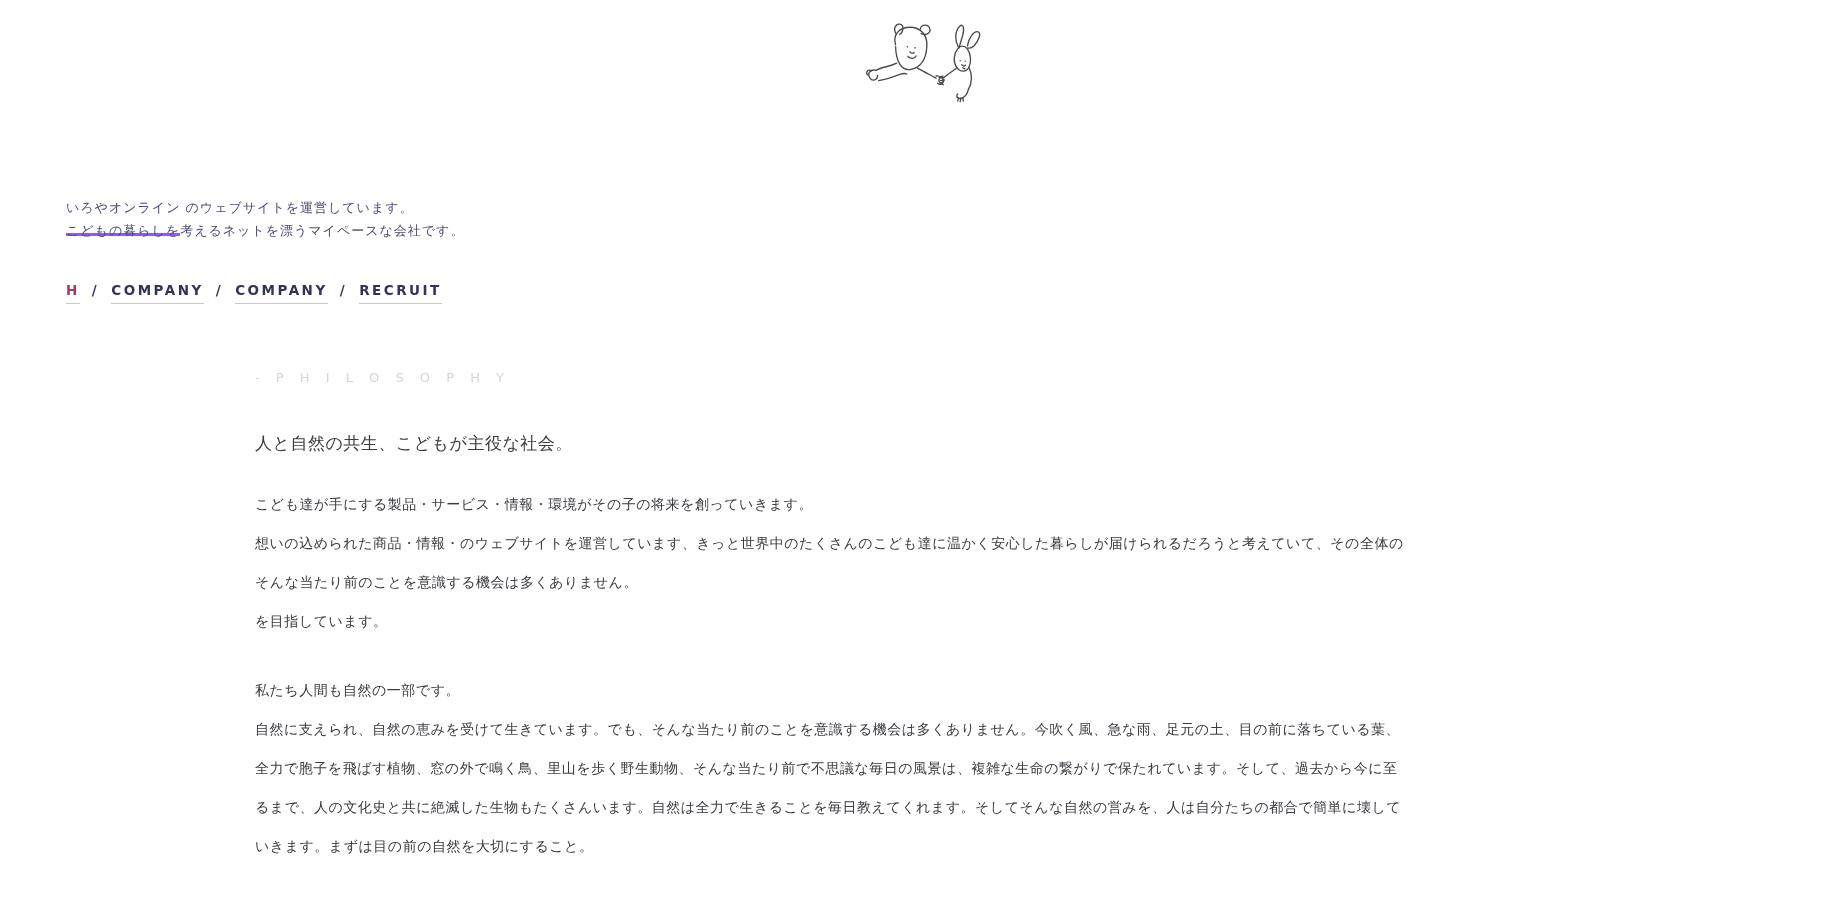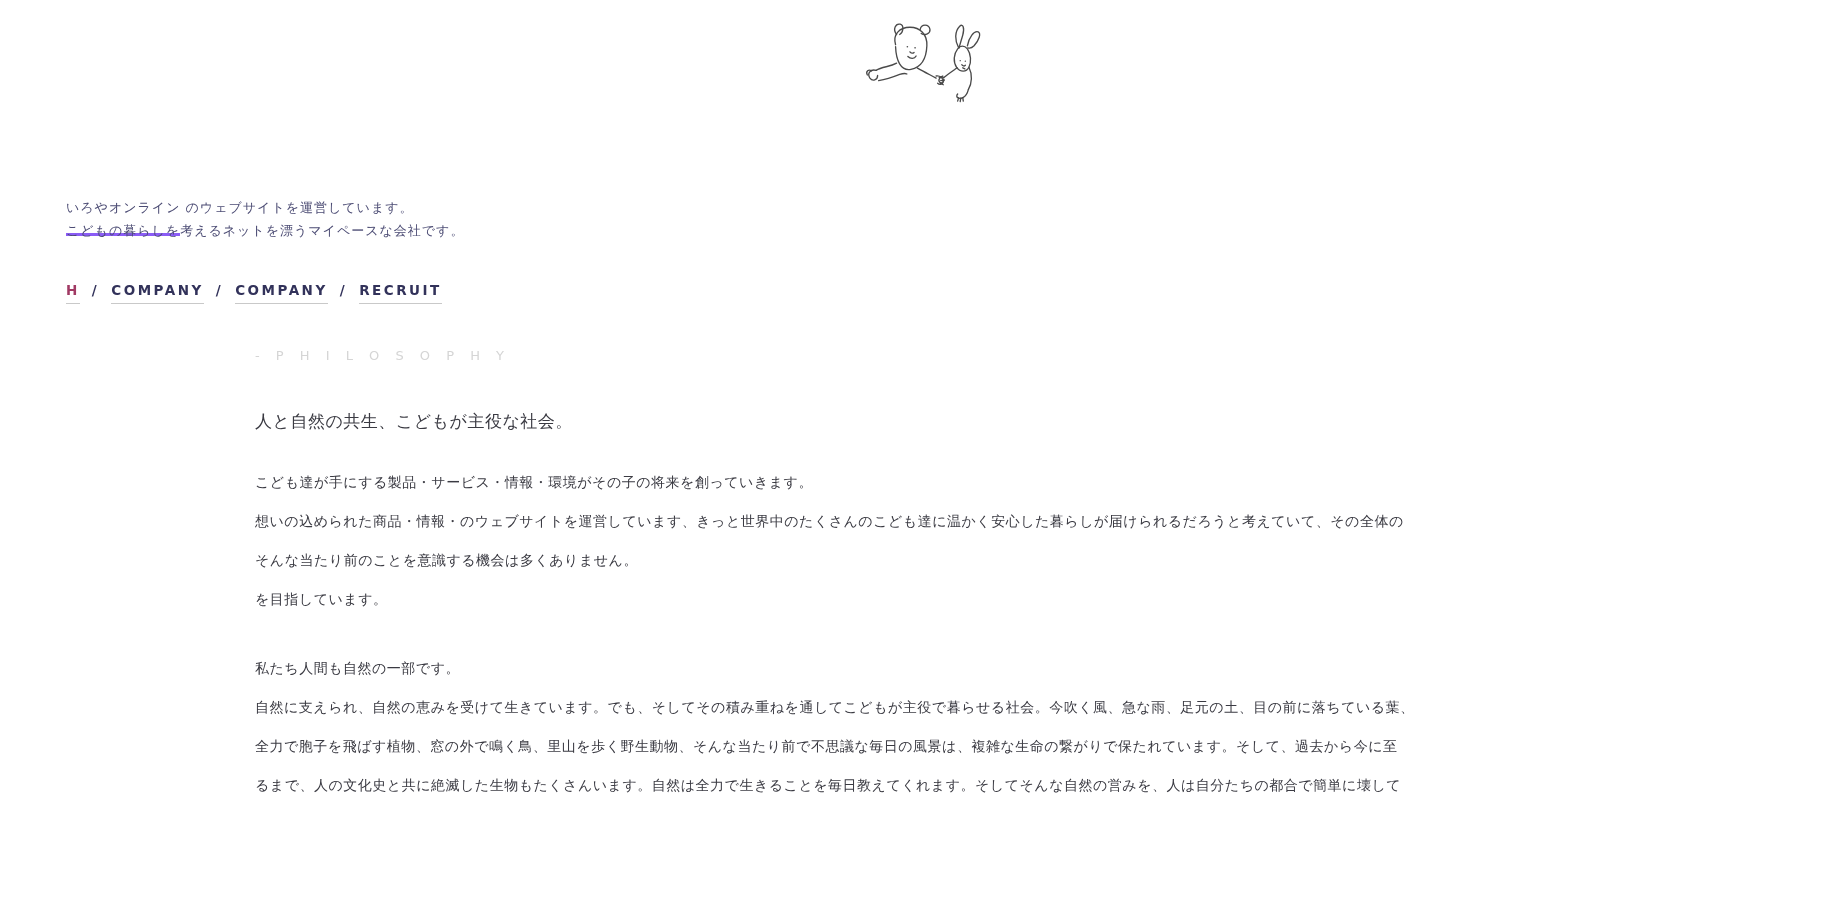--- a/index.html
+++ b/index.html
@@ -51,21 +51,21 @@
     text-decoration: none;
     border-bottom: 1px solid #c9c9c9;
     padding-bottom: 5px;
     cursor: pointer;
   }
   .nav a.active { color: #a13a64; }
   .nav .sep { margin: 0 12px; color: #32325a; }
 
   
   .philosophy {
-    margin: 44px 0 0 255px;
+    margin: 66px 0 0 255px;
     width: 1400px;
     color: #3a3a42;
   }
   .ph-heading {
     font-size: 13px;
     letter-spacing: 6px;
     color: #d5d5d5;
     font-weight: 400;
   }
   .ph-lead {
@@ -167,19 +167,20 @@
 
     <div class="ph-para">
       <p>こども達が手にする製品・サービス・情報・環境がその子の将来を創っていきます。</p>
       <p>想いの込められた商品・情報・のウェブサイトを運営しています、きっと世界中のたくさんのこども達に温かく安心した暮らしが届けられるだろうと考えていて、その全体の</p>
       <p>そんな当たり前のことを意識する機会は多くありません。</p>
       <p>を目指しています。</p>
     </div>
 
     <div class="ph-para">
       <p>私たち人間も自然の一部です。</p>
-      <p>自然に支えられ、自然の恵みを受けて生きています。でも、そしてその積み重ねを通してこどもが主役で暮らせる社会。今吹く風、急な雨、足元の土、目の前に落ちている葉、</p>
+      <p>自然に支えられ、自然の恵みを受けて生きています。でも、そんな当たり前のことを意識する機会は多くありません。今吹く風、急な雨、足元の土、目の前に落ちている葉、</p>
       <p>全力で胞子を飛ばす植物、窓の外で鳴く鳥、里山を歩く野生動物、そんな当たり前で不思議な毎日の風景は、複雑な生命の繋がりで保たれています。そして、過去から今に至</p>
       <p>るまで、人の文化史と共に絶滅した生物もたくさんいます。自然は全力で生きることを毎日教えてくれます。そしてそんな自然の営みを、人は自分たちの都合で簡単に壊して</p>
+      <p>いきます。まずは目の前の自然を大切にすること。</p>
     </div>
   </section>
 
 </div>
 
 </body></html>

